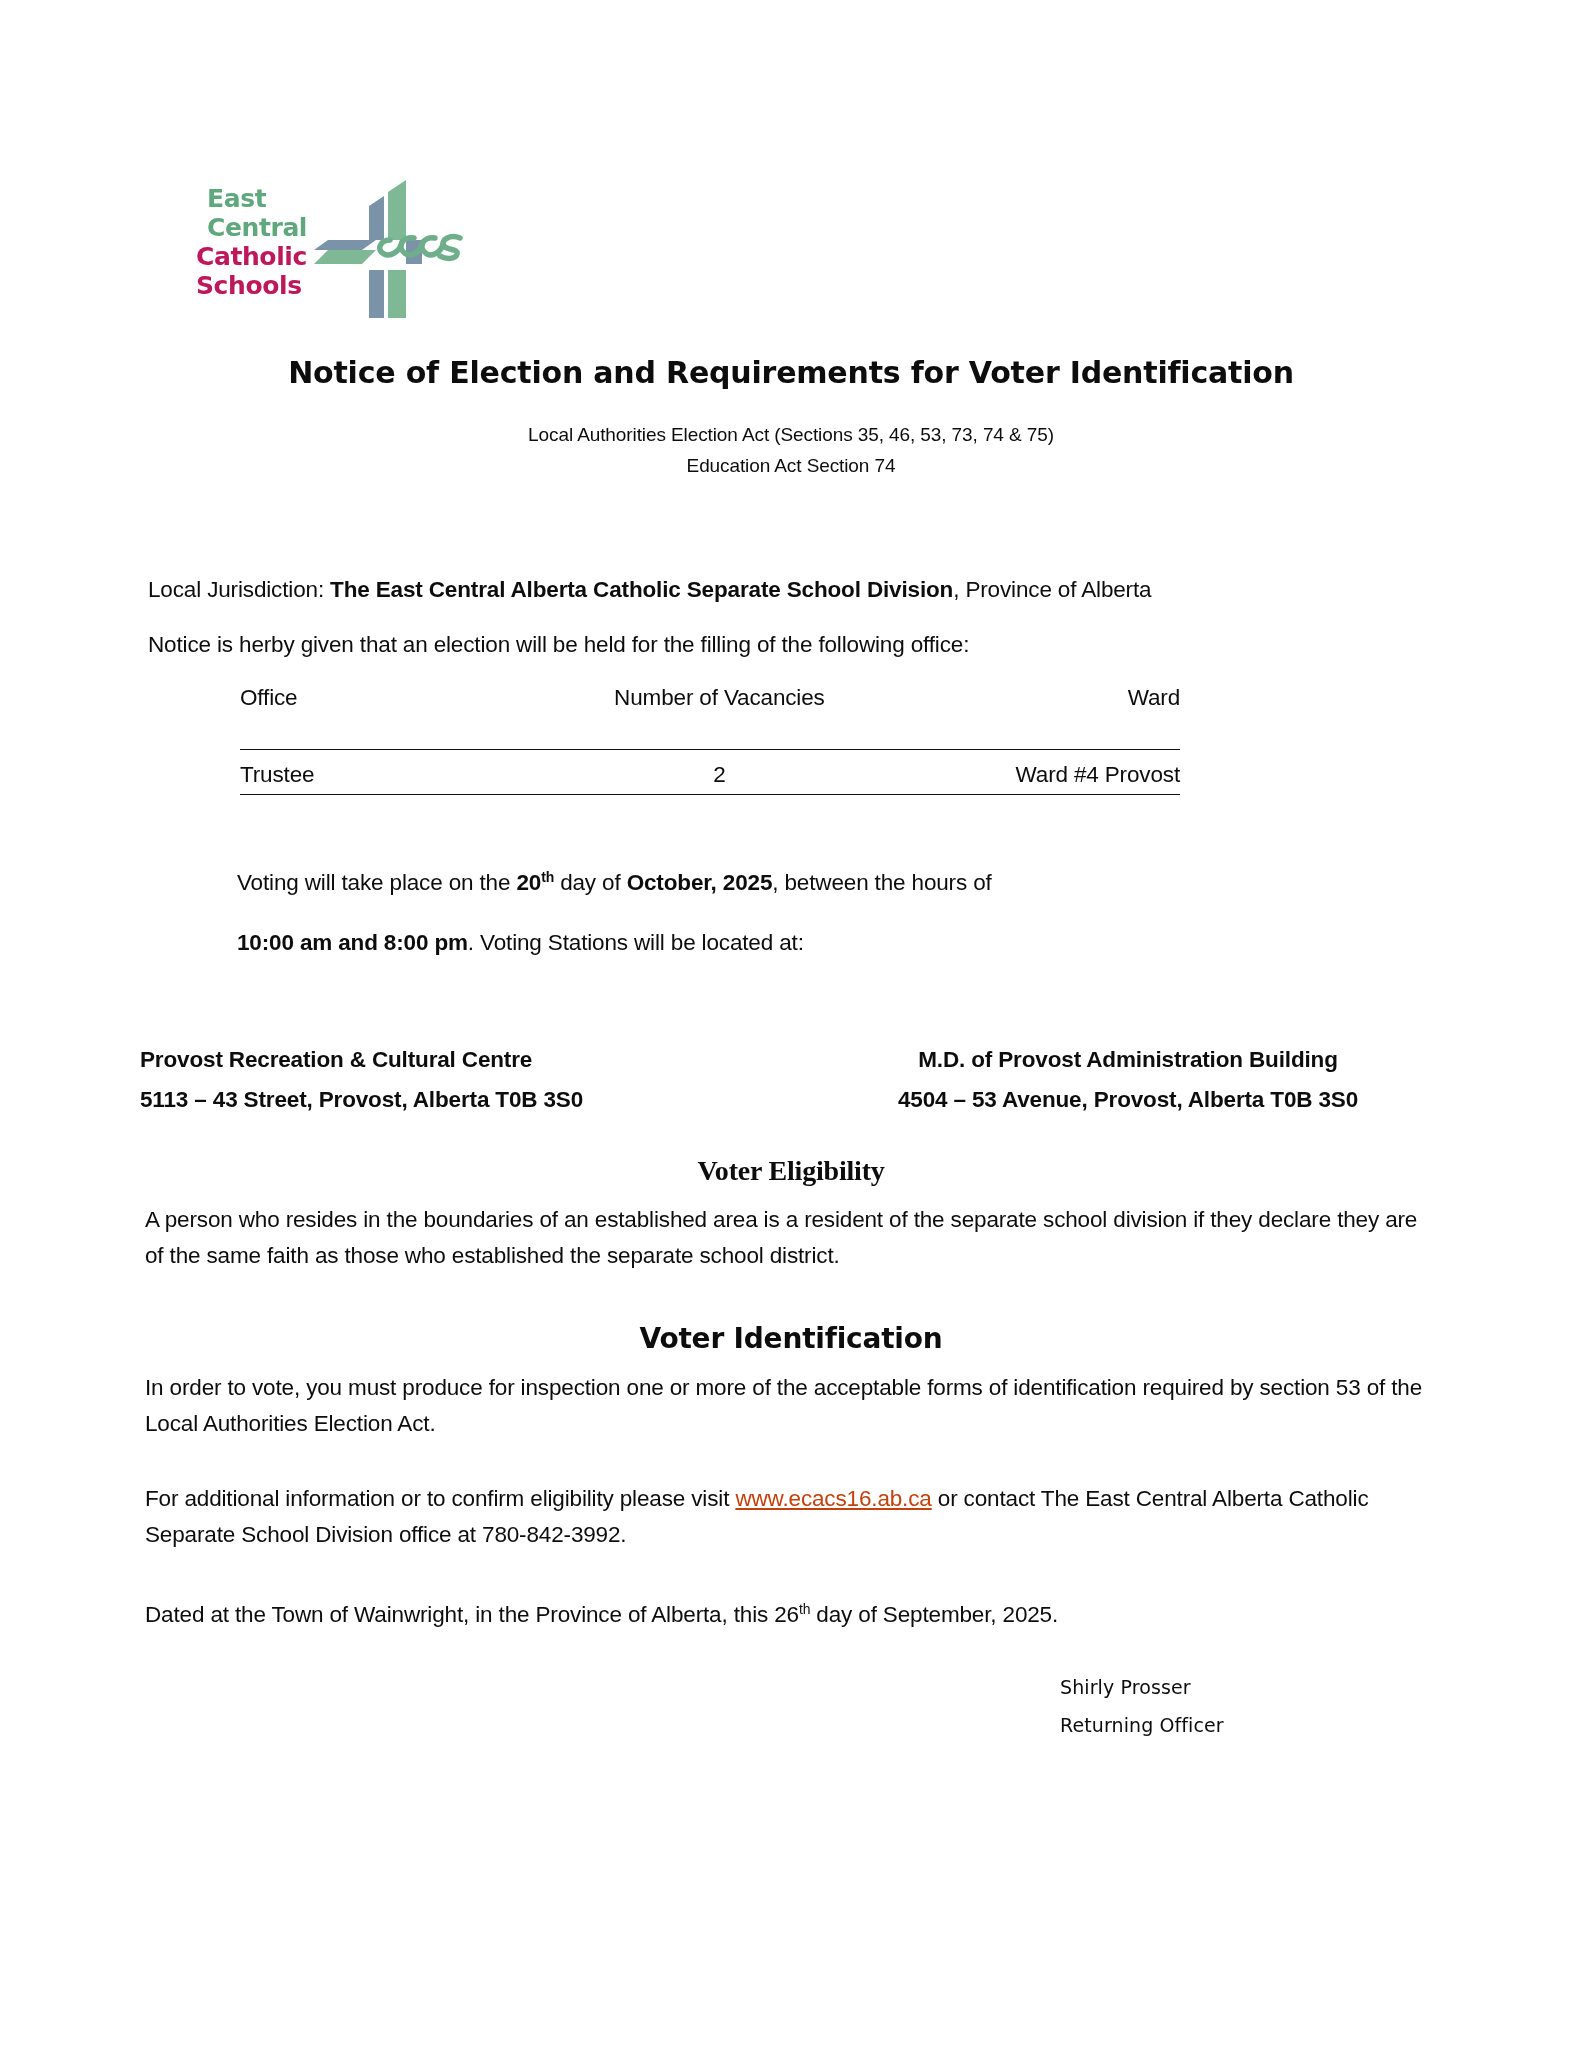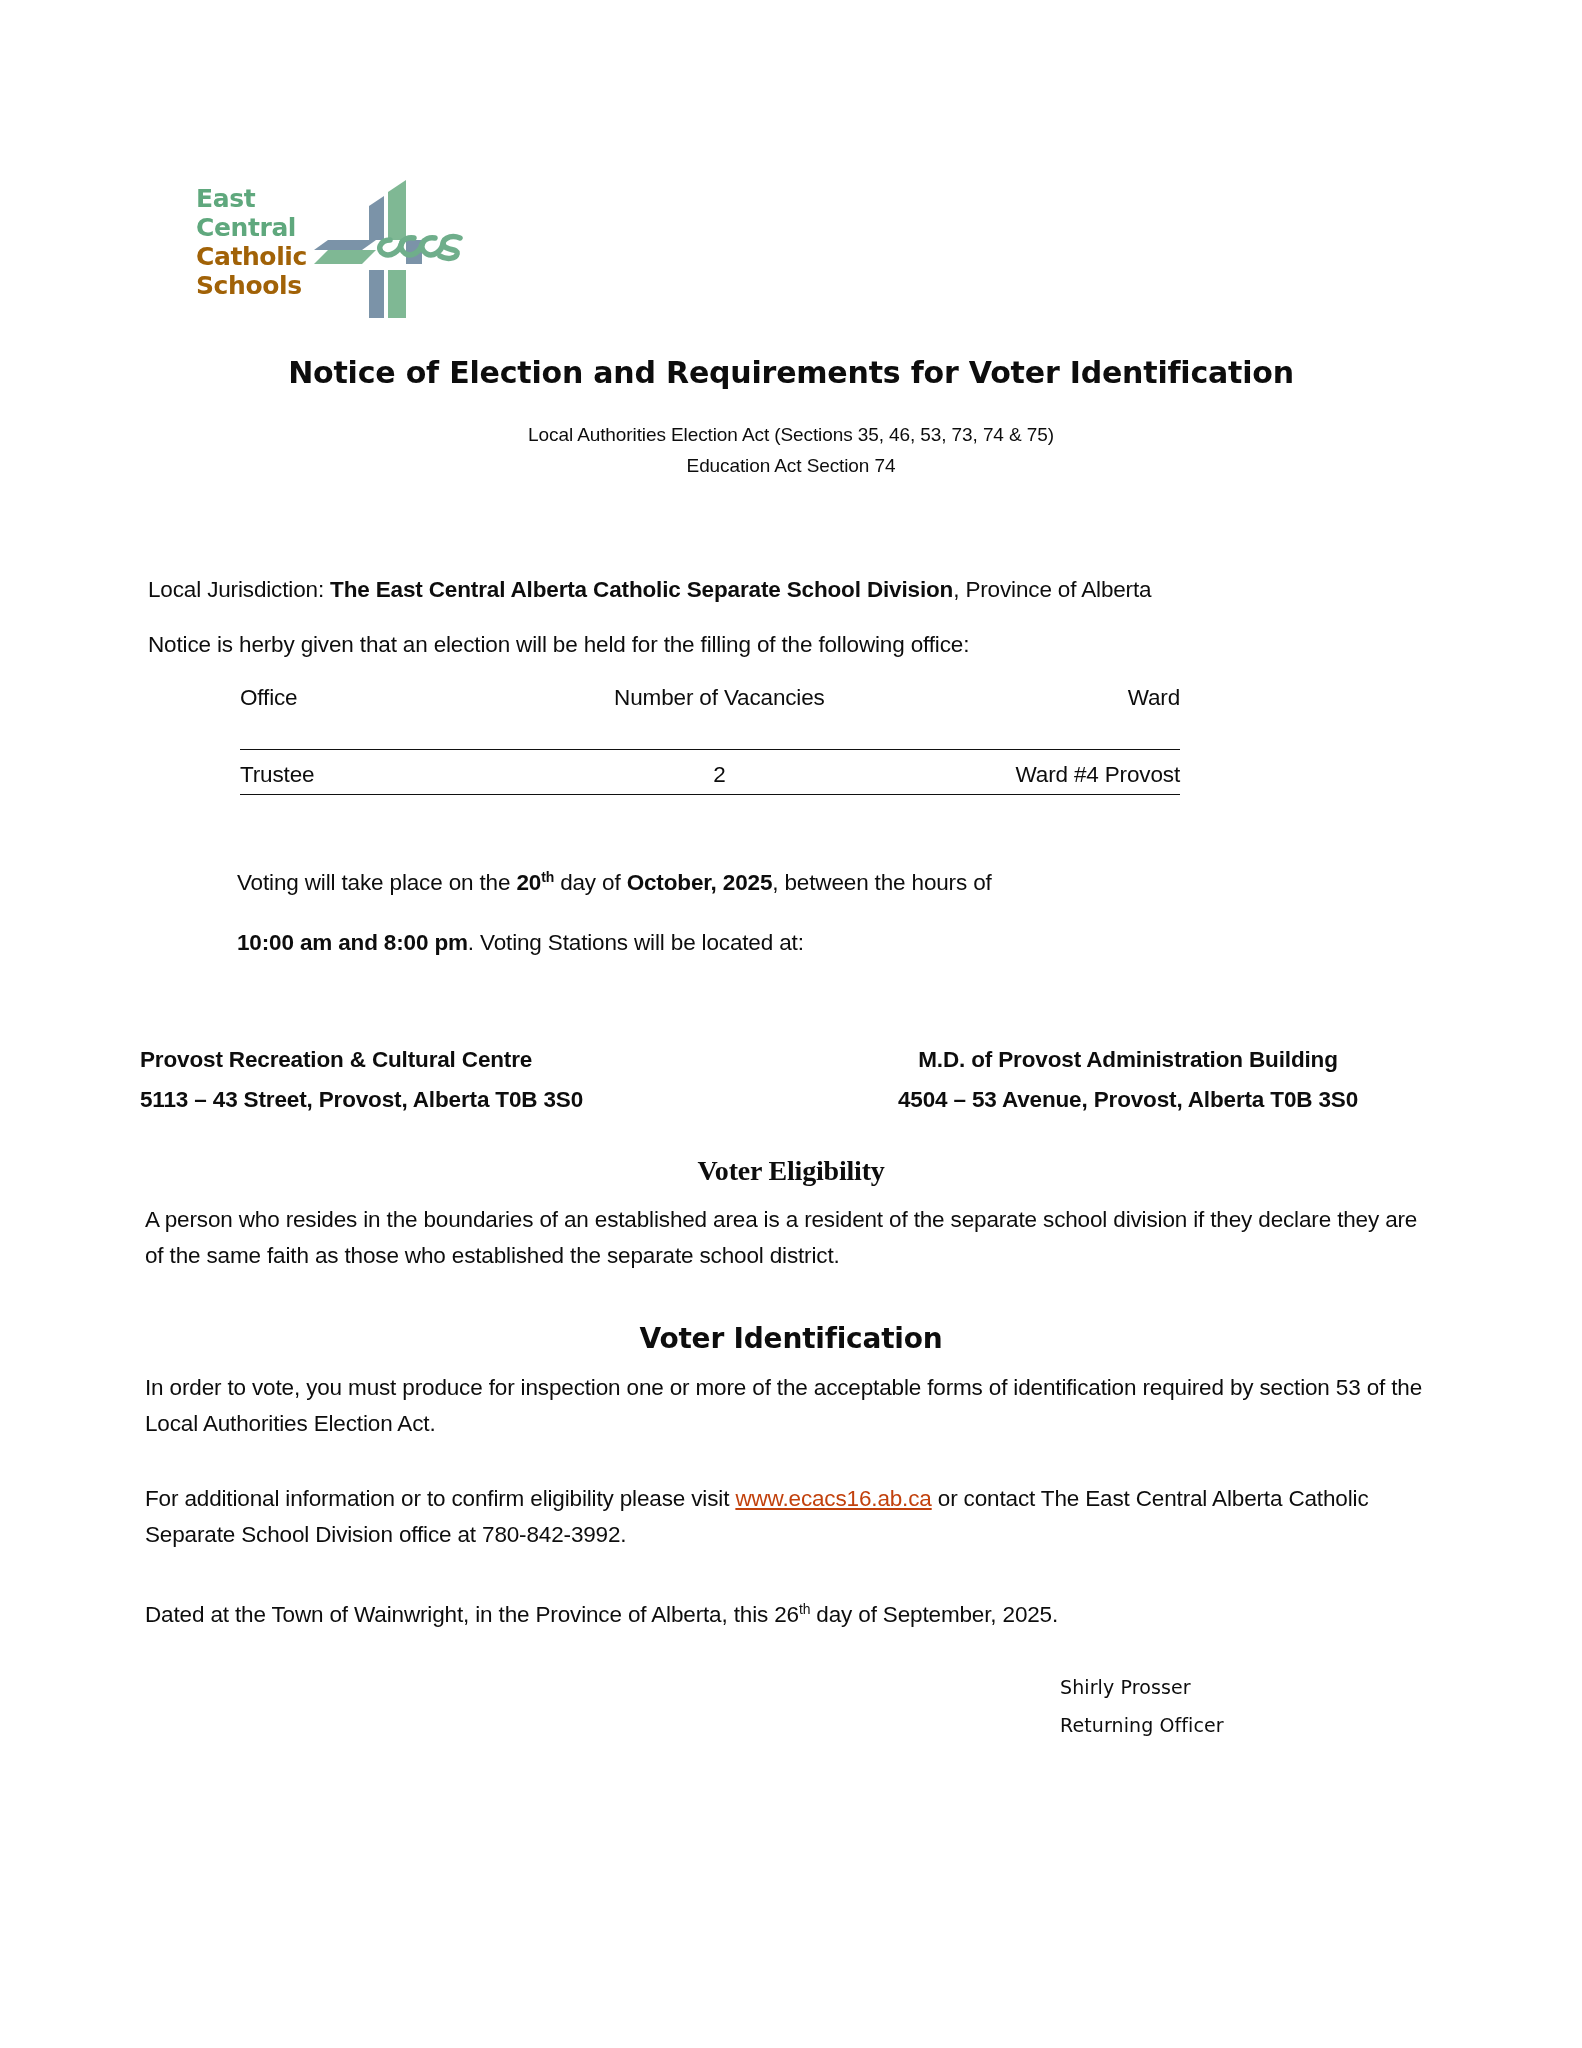--- a/index.html
+++ b/index.html
@@ -38,22 +38,22 @@
     left: 0;
     top: 6px;
     width: 160px;
     font-family: "DejaVu Sans", sans-serif;
     font-weight: bold;
     font-size: 25px;
     line-height: 29px;
     letter-spacing: -0.4px;
   }
   .logo-line { display: block; white-space: nowrap; }
-  .logo-line.green  { color: #5FA87D; }
-  .logo-line.slate  { color: #a16207; }
+  .logo-line.green  { color: #5FA87D; margin-left: 11px; }
+  .logo-line.slate  { color: #be185d; }
 
   .logo-mark {
     position: absolute;
     left: 118px;
     top: 0;
     width: 150px;
     height: 140px;
   }
 
   

